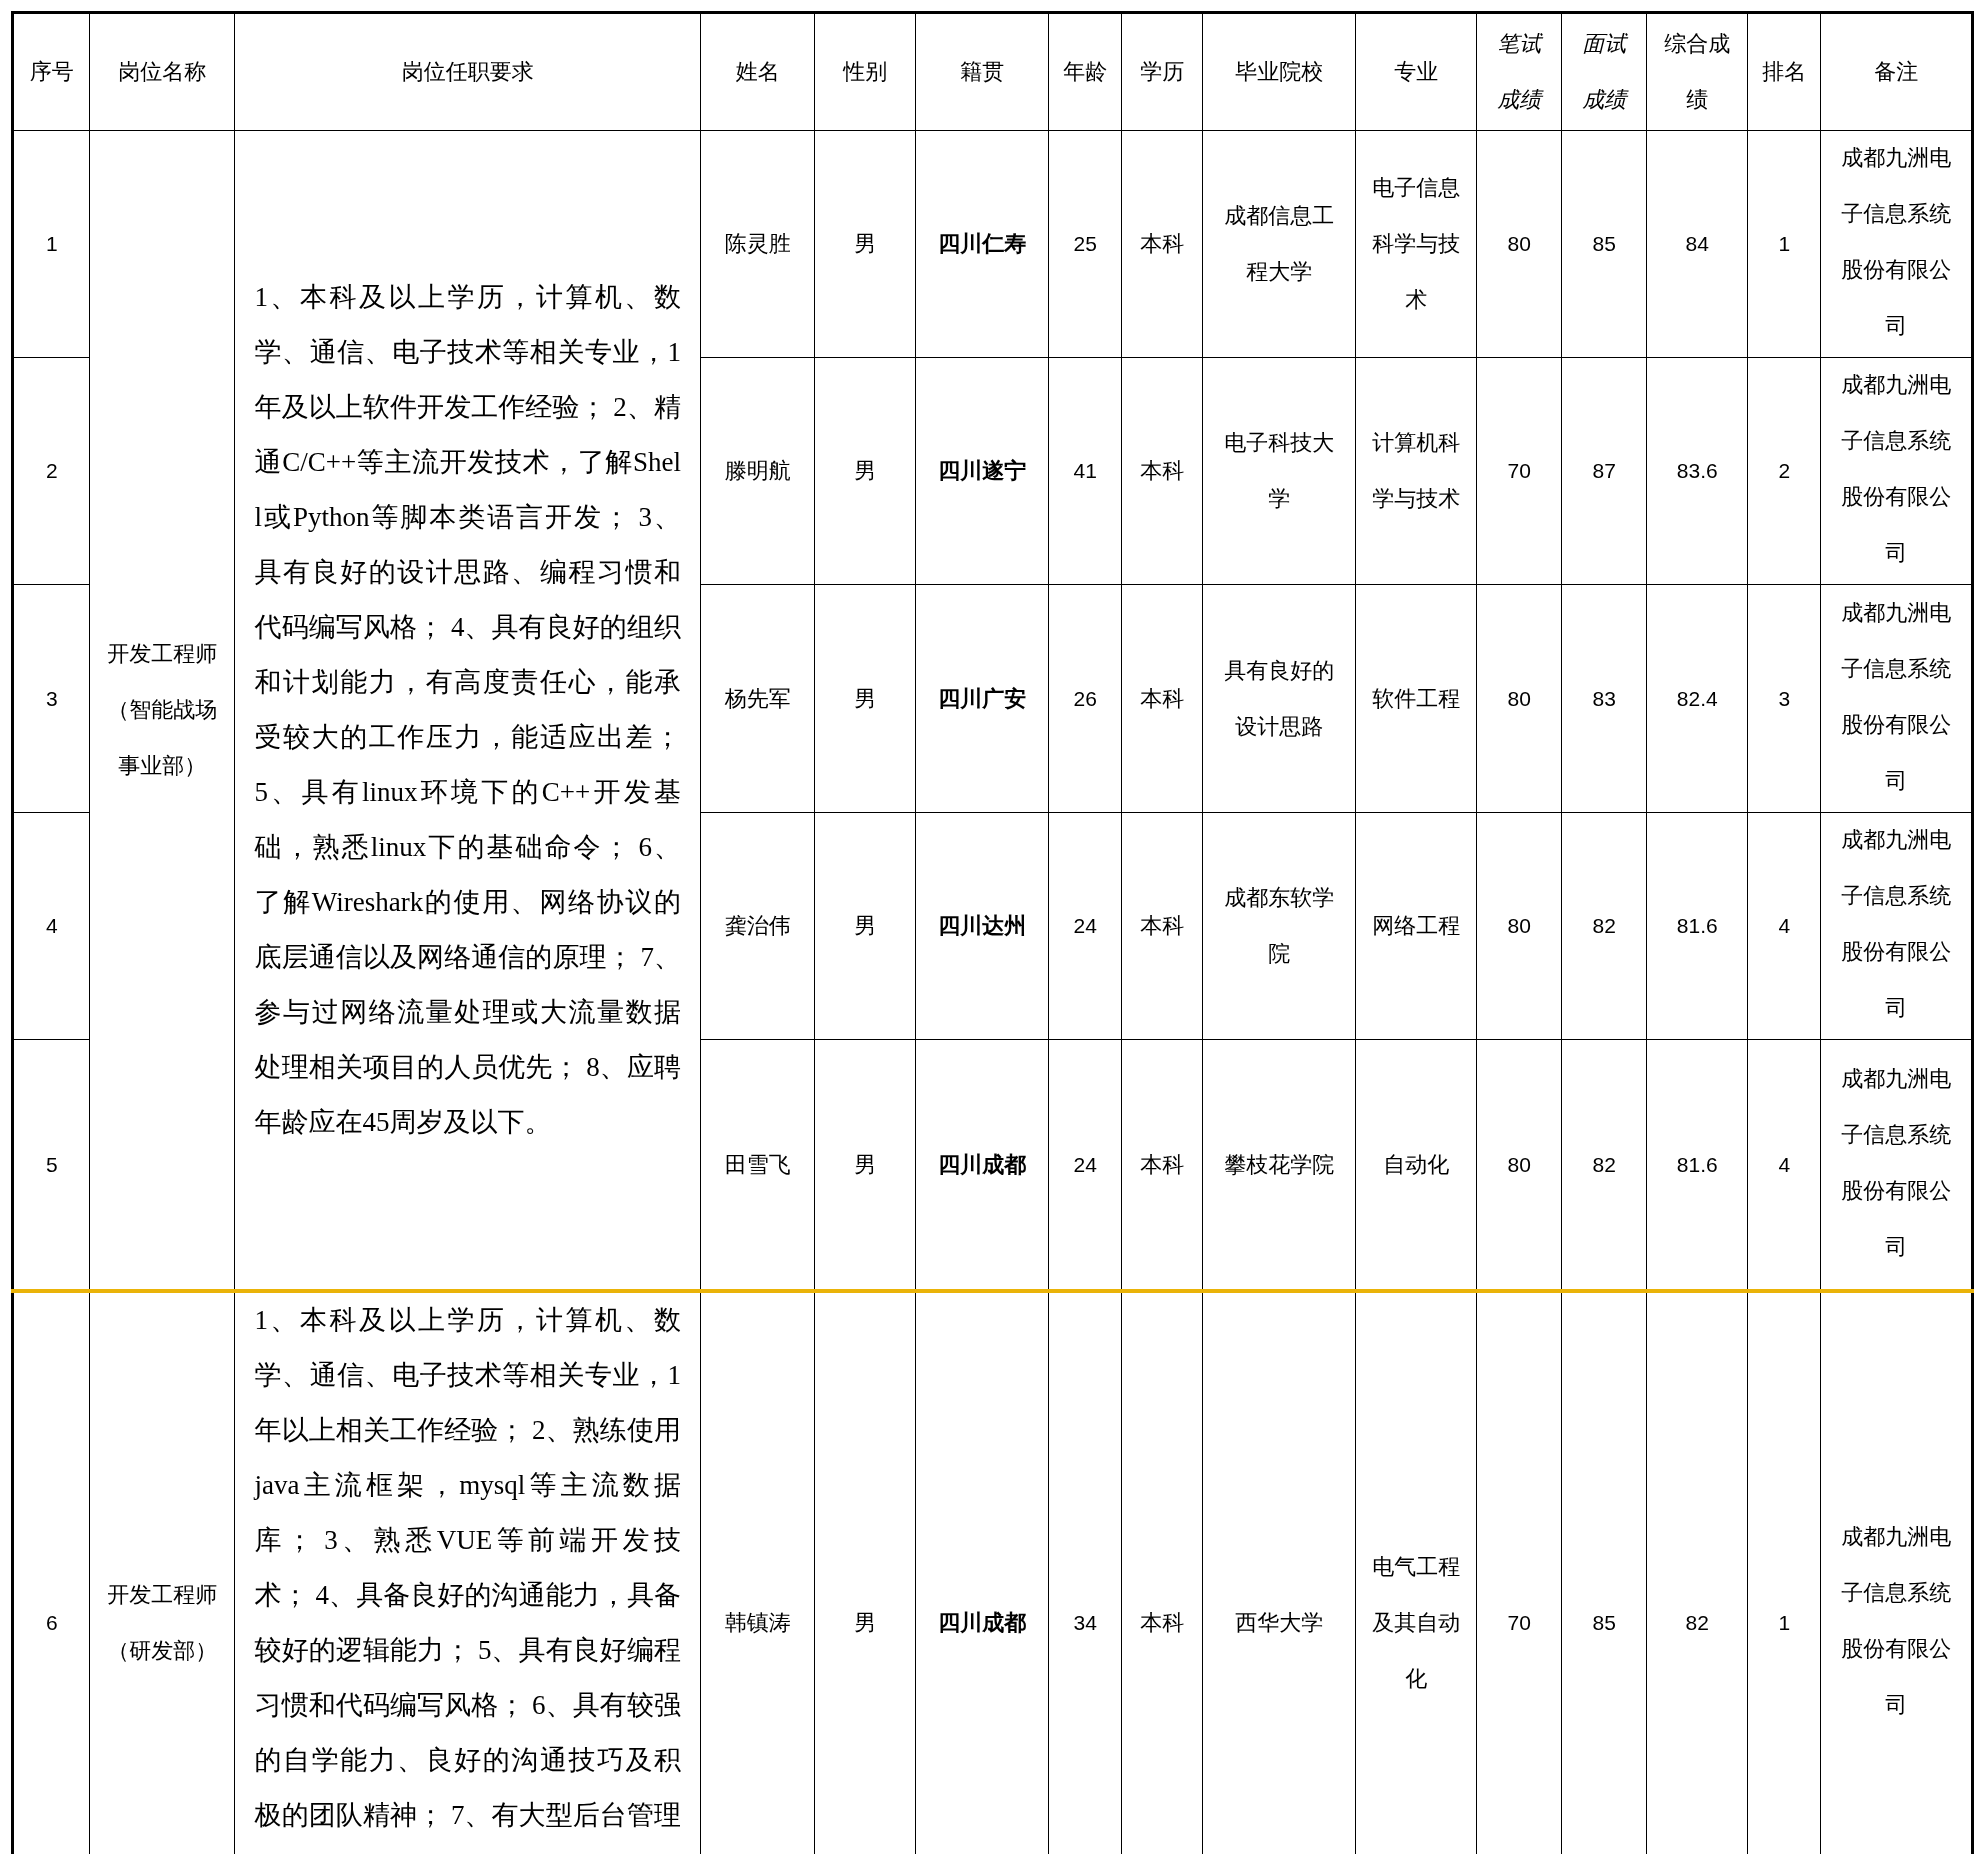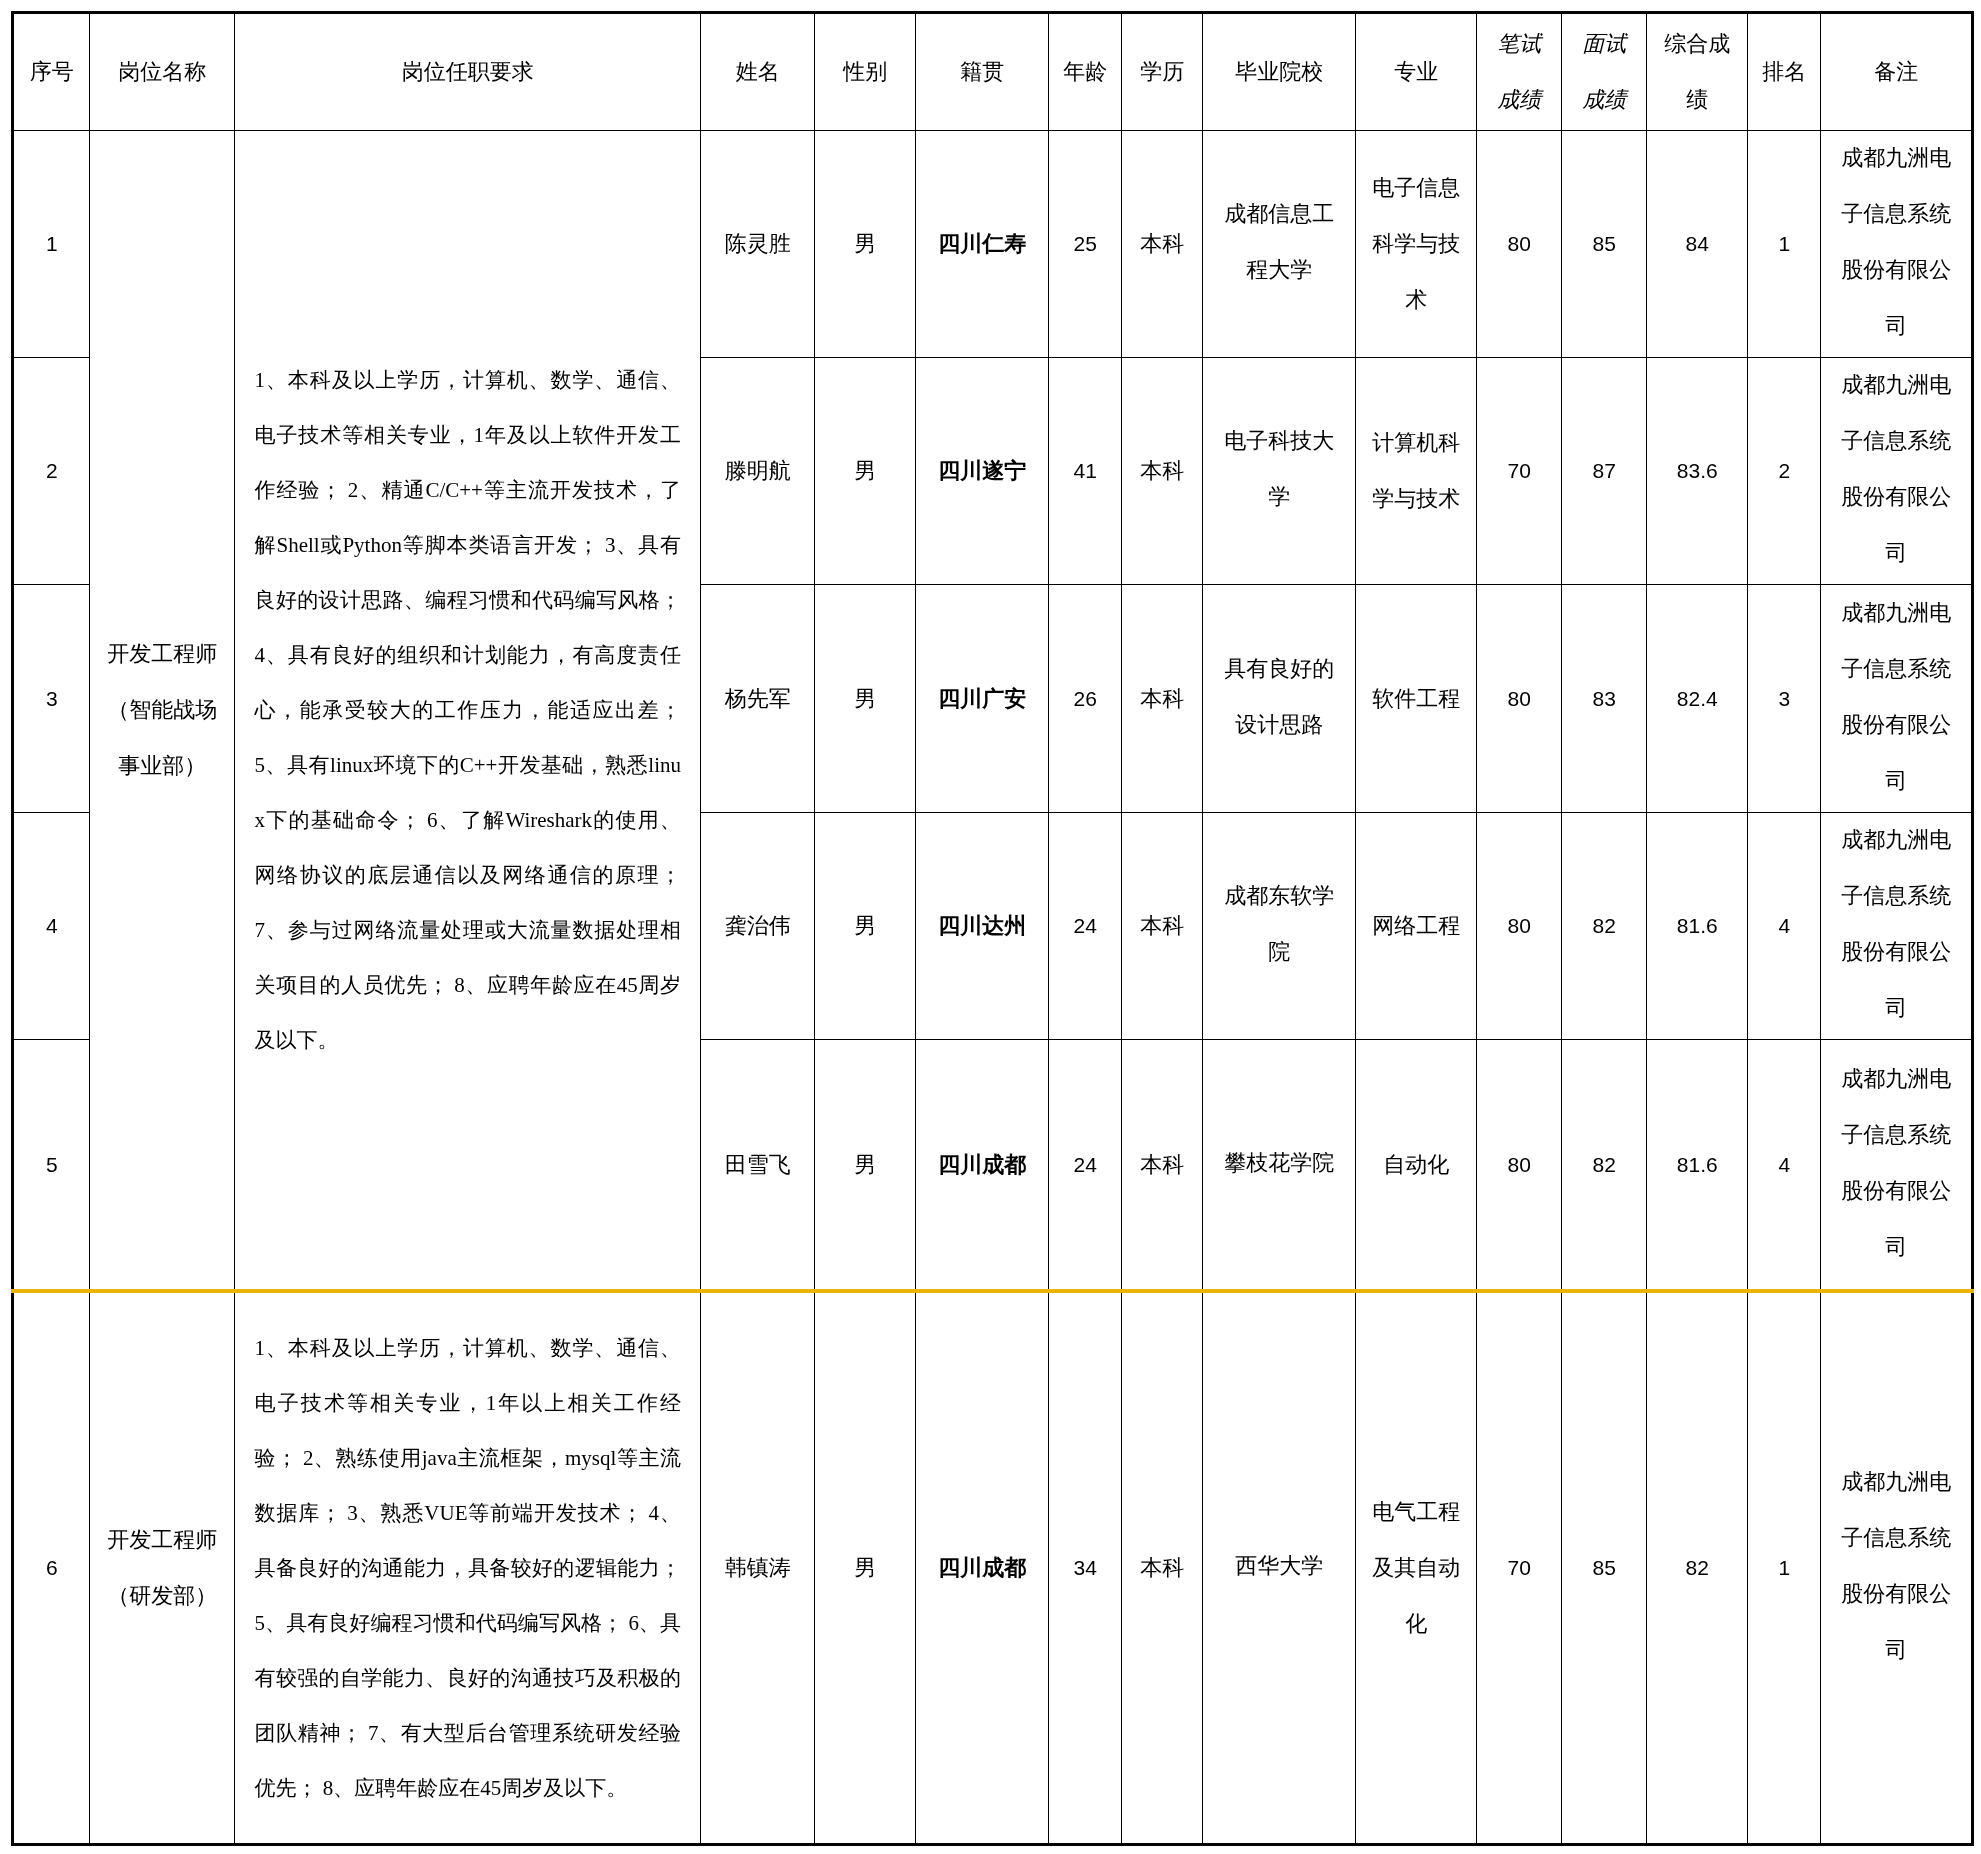--- a/index.html
+++ b/index.html
@@ -15,24 +15,24 @@
     border:1.6px solid #000;vertical-align:middle;text-align:center;
     font-weight:normal;font-size:22px;line-height:56px;padding:0;
     overflow:hidden;
   }
   th{word-break:break-all;}
   th.th-2line{padding:0 19.3px;font-style:italic;}
   th.th-3line{padding:0 11.3px;}
   .c-pos{padding:0 16px;word-break:break-all;}
   .c-req{
     padding:0 19.3px;text-align:justify;text-align-last:left;
-    word-break:break-all;font-size:21px;line-height:55px;
+    word-break:break-all;font-size:27px;line-height:55px;
   }
   .c-home{padding:0 9.7px;word-break:break-all;font-weight:bold;}
-  .c-school{padding:0 19.3px;word-break:break-all;font-family:Liberation Mono, monospace;}
+  .c-school{padding:0 19.3px;word-break:break-all;}
   .c-major{padding:0 14.5px;word-break:break-all;}
   .c-remark{padding:0 20px;word-break:break-all;font-family:Liberation Mono, monospace;}
   .num{font-family:"Liberation Sans","DejaVu Sans",sans-serif;font-size:21px;}
   tr.group-sep td{border-top:4px solid #eab308;}
 </style>
 </head>
 <body>
 
 <div class="page">
   <table class="sheet">

